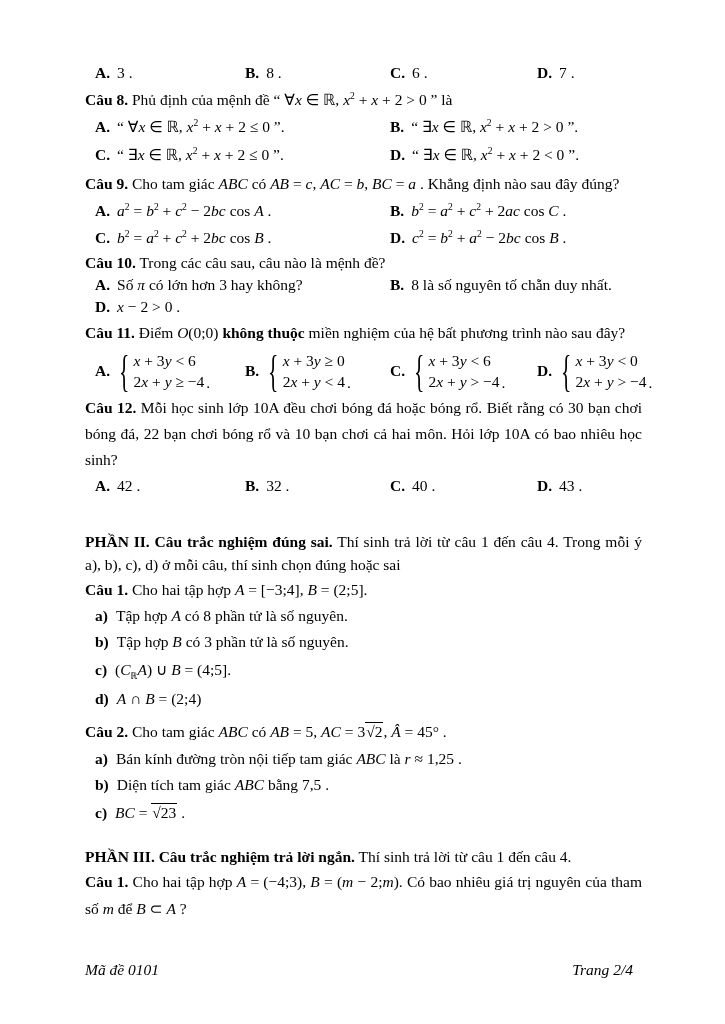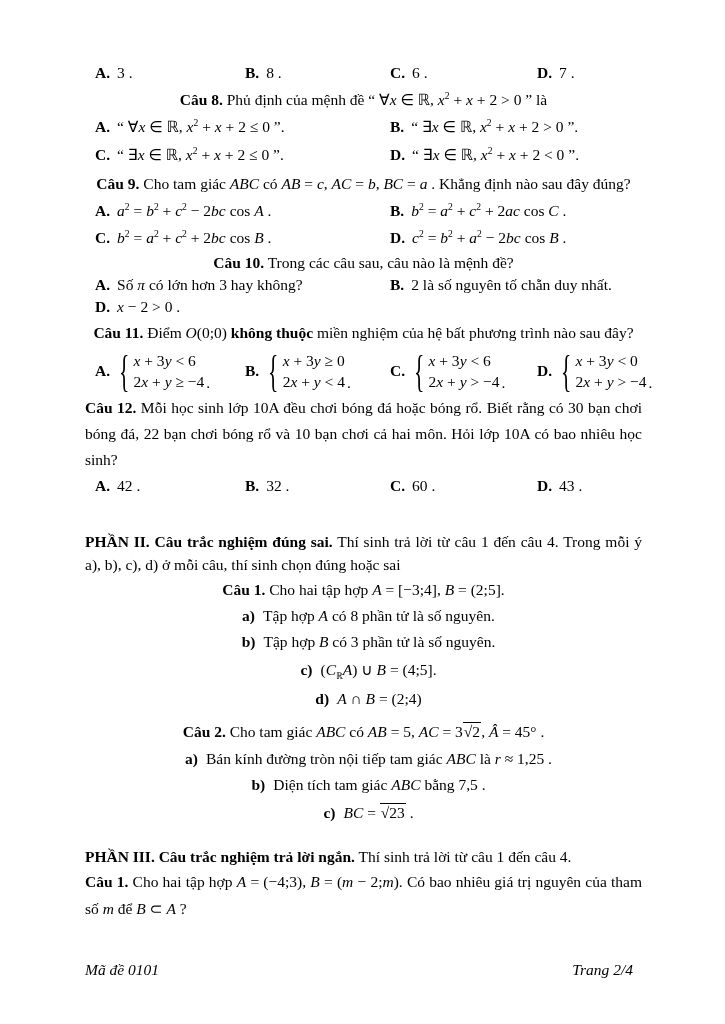--- a/index.html
+++ b/index.html
@@ -2,21 +2,21 @@
 <html><head>
 <meta charset="utf-8">
 <style>
   html,body { margin:0; padding:0; background:#e8e8e8; }
   .page {
     position:relative; width:725px; height:1024px; background:#ffffff;
     font-family:"Liberation Serif", serif; font-size:15.5px; color:#000;
     overflow:hidden; margin:0 auto;
   }
   .content { position:absolute; left:85px; top:61px; width:557px; }
-  p { margin:0; padding:0;text-align:center; }
+  p { margin:0; padding:0; }
   .qnum, .ptitle { font-weight:bold; }
   .stem { line-height:26px; }
   .just { text-align:justify; }
   .plain { line-height:23px; }
   .opts { padding-left:10px; }
   .opts-2 { display:grid; grid-template-columns:295px 1fr; }
   .opts-4 { display:grid; grid-template-columns:150px 145px 147px 1fr; }
   .opt { white-space:nowrap; }
   .lbl { font-weight:bold; margin-right:7px; }
   .row-answers { line-height:23px; }
@@ -78,21 +78,21 @@
       <span class="opt"><b class="lbl">B.</b><span><i>b</i><sup>2</sup> = <i>a</i><sup>2</sup> + <i>c</i><sup>2</sup> + 2<i>ac</i> cos <i>C</i> .</span></span>
     </div>
     <div class="opts opts-2 mrow2">
       <span class="opt"><b class="lbl">C.</b><span><i>b</i><sup>2</sup> = <i>a</i><sup>2</sup> + <i>c</i><sup>2</sup> + 2<i>bc</i> cos <i>B</i> .</span></span>
       <span class="opt"><b class="lbl">D.</b><span><i>c</i><sup>2</sup> = <i>b</i><sup>2</sup> + <i>a</i><sup>2</sup> − 2<i>bc</i> cos <i>B</i> .</span></span>
     </div>
 
     <p class="stem plain"><b class="qnum">Câu 10.</b><span> Trong các câu sau, câu nào là mệnh đề?</span></p>
     <div class="opts opts-2 trow">
       <span class="opt"><b class="lbl">A.</b><span>Số <i>π</i> có lớn hơn 3 hay không?</span></span>
-      <span class="opt"><b class="lbl">B.</b><span>2 là số nguyên tố chẵn duy nhất.</span></span>
+      <span class="opt"><b class="lbl">B.</b><span>8 là số nguyên tố chẵn duy nhất.</span></span>
     </div>
     <div class="opts opts-2 trow">
       <span class="opt"><b class="lbl">D.</b><span><i>x</i> − 2 &gt; 0 .</span></span>
     </div>
 
     <p class="stem m-t2"><b class="qnum">Câu 11.</b><span> Điểm <i>O</i>(0;0) <b>không thuộc</b> miền nghiệm của hệ bất phương trình nào sau đây?</span></p>
     <div class="opts opts-4 sys-row">
       <span class="opt opt-sys">
           <b class="lbl">A.</b>
           <span class="sys">
@@ -136,21 +136,21 @@
             </span>
             <span class="sys-suffix">.</span>
           </span>
         </span>
     </div>
 
     <p class="stem q12stem just"><b class="qnum">Câu 12.</b><span> Mỗi học sinh lớp 10A đều chơi bóng đá hoặc bóng rổ. Biết rằng có 30 bạn chơi bóng đá, 22 bạn chơi bóng rổ và 10 bạn chơi cả hai môn. Hỏi lớp 10A có bao nhiêu học sinh?</span></p>
     <div class="opts opts-4 q12opts">
       <span class="opt"><b class="lbl">A.</b><span>42 .</span></span>
       <span class="opt"><b class="lbl">B.</b><span>32 .</span></span>
-      <span class="opt"><b class="lbl">C.</b><span>60 .</span></span>
+      <span class="opt"><b class="lbl">C.</b><span>40 .</span></span>
       <span class="opt"><b class="lbl">D.</b><span>43 .</span></span>
     </div>
 
     <p class="plain just gap-part2"><b class="ptitle">PHẦN II. Câu trắc nghiệm đúng sai.</b><span> Thí sinh trả lời từ câu 1 đến câu 4. Trong mỗi ý a), b), c), d) ở mỗi câu, thí sinh chọn đúng hoặc sai</span></p>
 
     <p class="stem mrow2"><b class="qnum">Câu 1.</b><span> Cho hai tập hợp <i>A</i> = [−3;4], <i>B</i> = (2;5].</span></p>
     <p class="item"><b class="ilbl">a)</b><span>Tập hợp <i>A</i> có 8 phần tử là số nguyên.</span></p>
     <p class="item"><b class="ilbl">b)</b><span>Tập hợp <i>B</i> có 3 phần tử là số nguyên.</span></p>
     <p class="item item-tall"><b class="ilbl">c)</b><span>(<i>C</i><sub>ℝ</sub><i>A</i>) ∪ <i>B</i> = (4;5].</span></p>
     <p class="item item-tall"><b class="ilbl">d)</b><span><i>A</i> ∩ <i>B</i> = (2;4)</span></p>

